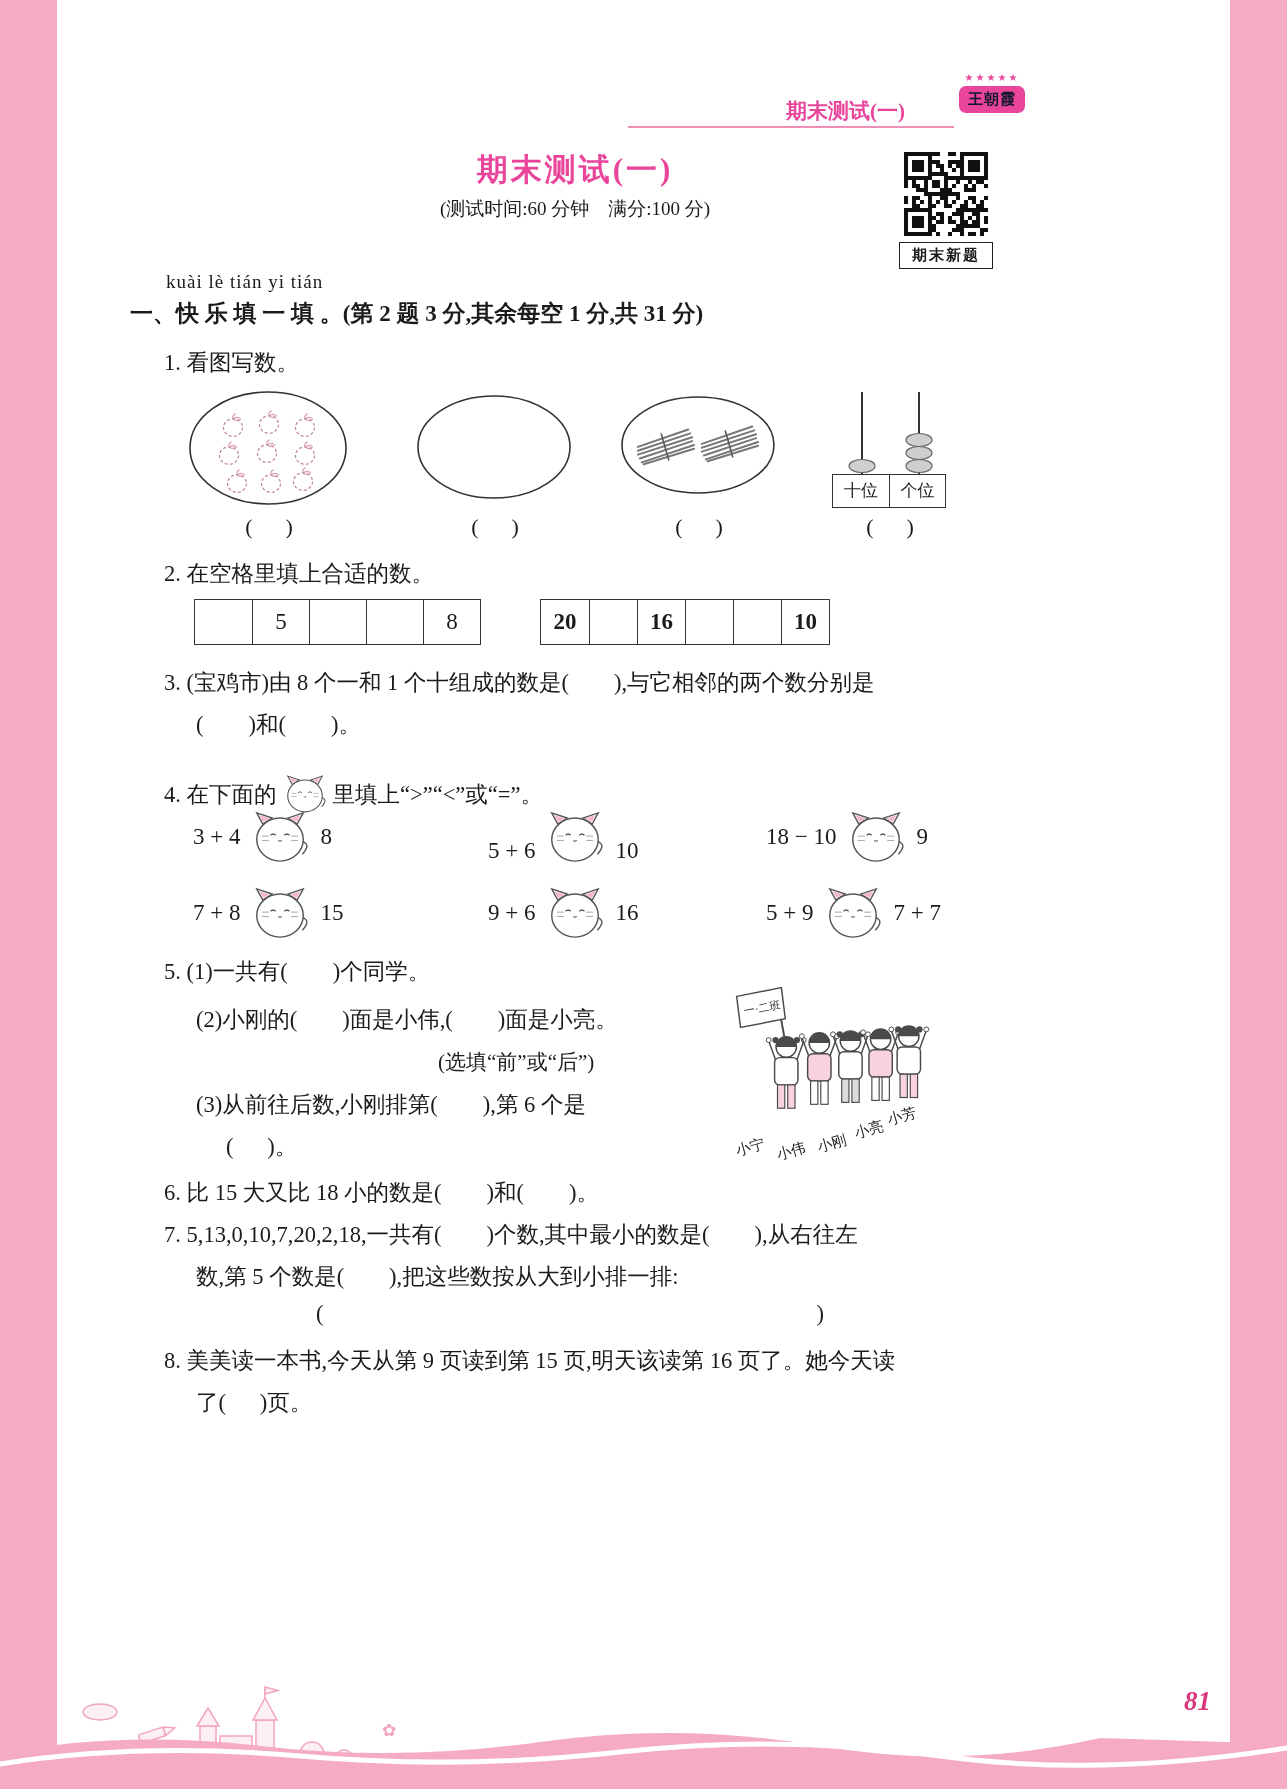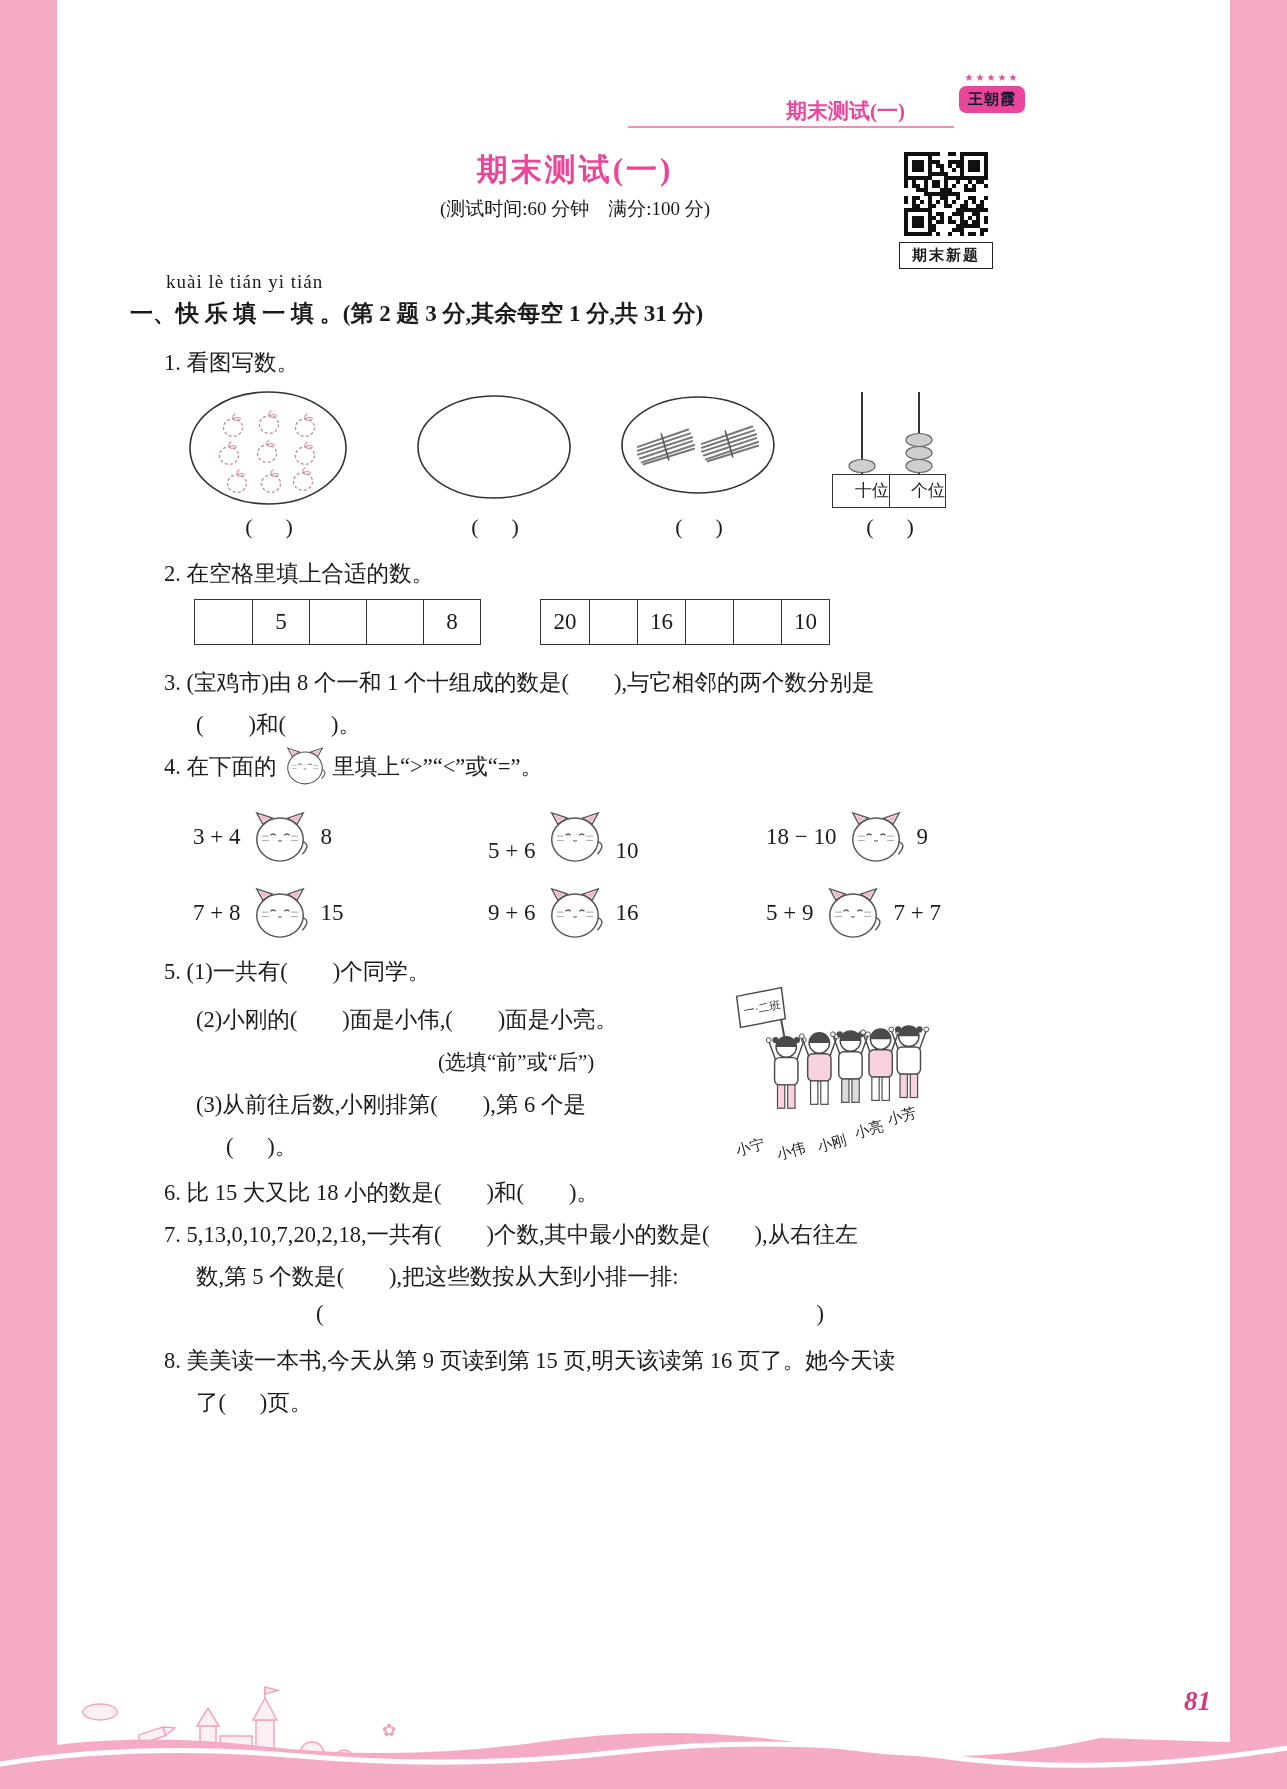--- a/index.html
+++ b/index.html
@@ -30,27 +30,27 @@
 
   .line { position:absolute; font-size:22.5px; line-height:32px; white-space:pre; }
   .note { font-size:21px; }
 
   .bk { position:absolute; width:82px; text-align:center; font-size:22px; white-space:pre; }
 
   .numtable { position:absolute; display:flex; border:1.6px solid #333; background:#fff; }
   .numtable .cell { height:44px; line-height:44px; text-align:center; font-size:23px; border-left:1.6px solid #333; white-space:pre; }
   .numtable .cell:first-child { border-left:none; }
   .t1 .cell { width:57px; }
-  .t2 .cell { width:48px; }
+  .t2 .cell { width:48px;font-weight:bold; }
 
   .pv-table { position:absolute; left:832px; top:474px; display:flex; border:1.6px solid #333; background:#fff; }
-  .pv-table .cell { width:56px; height:32px; line-height:31px; text-align:right; font-size:17px; border-left:1.6px solid #333; }
+  .pv-table .cell { width:56px; height:32px; line-height:31px; text-align:center; font-size:17px; border-left:1.6px solid #333; }
   .pv-table .cell:first-child { border-left:none; }
 
-  .q4label { position:absolute; display:flex; align-items:center; gap:5px; font-size:22.5px; white-space:pre; }
+  .q4label { position:absolute; display:flex; align-items:center; gap:5px; font-size:22.5px; white-space:pre;margin-top:28px; }
   .cmp { position:absolute; display:flex; align-items:center; gap:9px; font-size:23px; white-space:pre; }
   .cat { width:62px; height:54px; }
   .cat-sm { width:46px; height:40px; }
 
   .q7parens { position:absolute; left:316px; top:1301px; width:508px; display:flex; justify-content:space-between; font-size:22.5px; }
 
   .page-num { position:absolute; left:1184px; top:1686px; font-size:27px; font-weight:700; font-style:italic; color:#d9367e; }
 
   svg text { font-family:"Liberation Serif","DejaVu Serif",serif; }
   .fig { position:absolute; }

